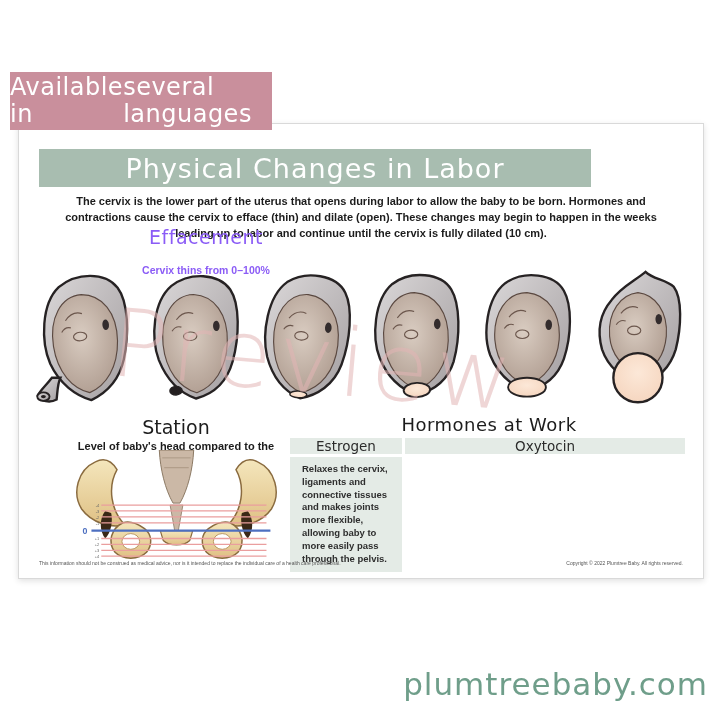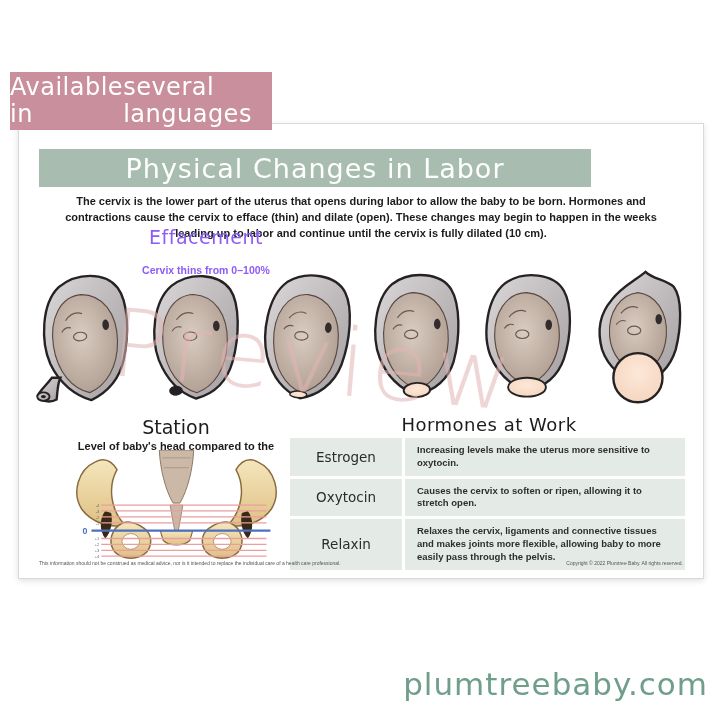--- a/index.html
+++ b/index.html
@@ -247,24 +247,21 @@
       <text x="34" y="98" font-size="4" fill="#666" text-anchor="end">+2</text>
       <text x="34" y="104" font-size="4" fill="#666" text-anchor="end">+3</text>
       <text x="34" y="110" font-size="4" fill="#666" text-anchor="end">+4</text>
     </g>
   </svg>
 
   <div class="hormones-heading">Hormones at Work</div>
 
   <div class="hormone-table">
     <div class="cell name">Estrogen</div>
-    <div class="cell desc">Increasing levels make the uterus more sensitive to oxytocin.</div>
     <div class="cell name">Oxytocin</div>
-    <div class="cell desc">Causes the cervix to soften or ripen, allowing it to stretch open.</div>
-    <div class="cell name">Relaxin</div>
     <div class="cell desc">Relaxes the cervix, ligaments and connective tissues and makes joints more flexible, allowing baby to more easily pass through the pelvis.</div>
   </div>
 
   <div class="disclaimer">This information should not be construed as medical advice, nor is it intended to replace the individual care of a health care professional.</div>
   <div class="copyright">Copyright © 2022 Plumtree Baby. All rights reserved.</div>
 
 </div>
 
 <div class="watermark">Preview</div>
 

